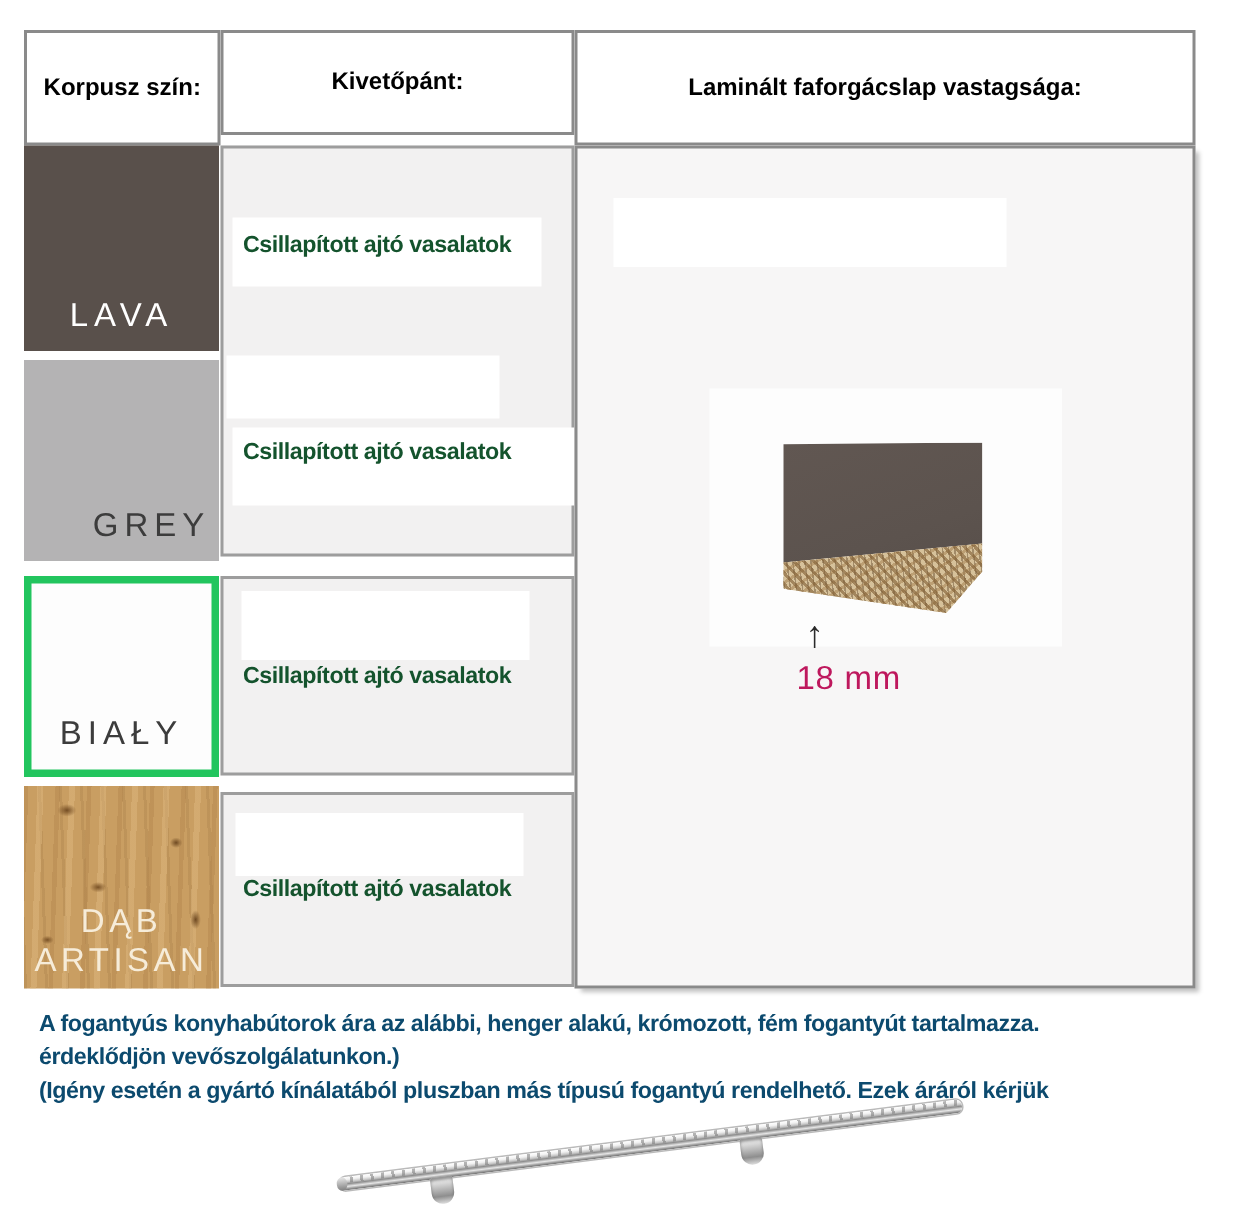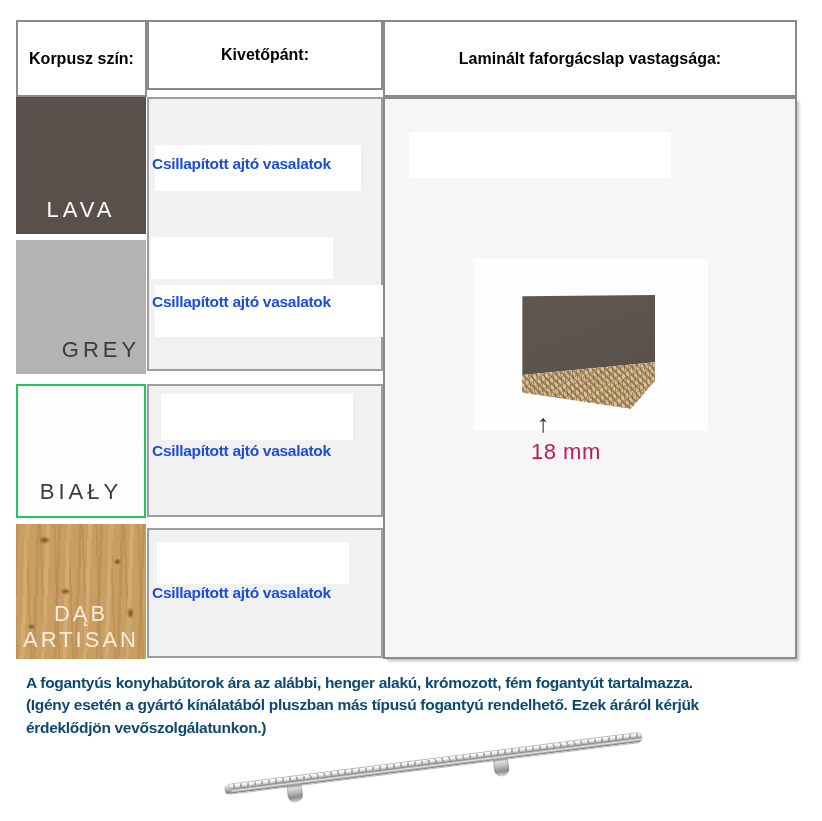--- a/index.html
+++ b/index.html
@@ -18,43 +18,43 @@
   
   .swatch { position:absolute; left:16px; width:130px;
             display:flex; flex-direction:column; justify-content:flex-end;
             align-items:center; }
   .sw-label { font-size:22px; letter-spacing:4px; line-height:1.15;
               text-align:center; padding-bottom:12px; font-weight:400; }
   #sw-lava  { top:97px;  height:137px; background:#59504b; }
   #sw-lava  .sw-label { color:#ffffff; }
   #sw-grey  { top:240px; height:134px; background:#b4b3b4; }
   #sw-grey  .sw-label { color:#3c3c3c;margin-left:40px; }
-  #sw-bialy { top:384px; height:134px; background:#fdfdfd; border:2px solid #22c55e; }
+  #sw-bialy { top:384px; height:134px; background:#fdfdfd; border:5px solid #22c55e; }
   #sw-bialy .sw-label { color:#3c3c3c; }
   #sw-dab   { top:524px; height:135px; background-color:#c99e62;
     background-image:
       radial-gradient(ellipse 9px 6px at 22% 12%, #754e24 0%, rgba(117,78,36,0) 70%),
       radial-gradient(ellipse 6px 5px at 78% 28%, #6f4a22 0%, rgba(111,74,34,0) 70%),
       radial-gradient(ellipse 8px 5px at 38% 50%, #7a5226 0%, rgba(122,82,38,0) 70%),
       radial-gradient(ellipse 5px 9px at 88% 66%, #6f4a22 0%, rgba(111,74,34,0) 70%),
       radial-gradient(ellipse 6px 4px at 12% 76%, #7a5226 0%, rgba(122,82,38,0) 70%),
       repeating-linear-gradient(92deg, rgba(176,130,74,.40) 0 3px, rgba(0,0,0,0) 3px 9px,
         rgba(224,186,130,.45) 9px 13px, rgba(0,0,0,0) 13px 21px),
       repeating-linear-gradient(88deg, rgba(139,100,52,.18) 0 2px, rgba(0,0,0,0) 2px 14px); }
   #sw-dab .sw-label { color:#f6ecd9; letter-spacing:3px; padding:0 2px 7px 2px; }
 
   
   .hinge-cell { position:absolute; left:147px; width:236px;
                 background:#f2f1f1; border:2px solid #9d9d9d; }
   #hingeA { top:97px;  height:274px; }
   #hingeB { top:384px; height:133px; }
   #hingeC { top:528px; height:130px; }
-  .hinge-text { position:absolute; left:3px; width:218px;
+  .hinge-text { position:absolute; left:13px; width:218px;
                 font-weight:bold; font-size:15.5px; letter-spacing:-0.3px;
-                color:#1d4ed8; white-space:nowrap; }
+                color:#14532d; white-space:nowrap; }
   .patch { position:absolute; background:#ffffff; }
 
   
   #thick { left:383px; top:97px; width:414px; height:562px;
            background:#f7f6f6; border:2px solid #8a8a8a;
            box-shadow:3px 3px 3px -1px rgba(0,0,0,0.25); }
   #board-bg   { left:88px;  top:160px; width:235px; height:172px; background:#fdfdfd; }
   #erase-top  { left:24px;  top:33px;  width:262px; height:46px;  background:#ffffff; }
   .board { position:absolute; left:136px; top:196px; width:134px; height:116px; }
   .board-top { position:absolute; inset:0;
@@ -140,21 +140,21 @@
   <div class="board">
     <div class="board-top"></div>
     <div class="board-edge"></div>
   </div>
   <div id="thick-arrow" class="abs">↑</div>
   <div id="thick-val" class="abs">18 mm</div>
 </div>
 
 <div id="note">
   <div class="note-line">A fogantyús konyhabútorok ára az alábbi, henger alakú, krómozott, fém fogantyút tartalmazza.</div>
+  <div class="note-line">érdeklődjön vevőszolgálatunkon.)</div>
   <div class="note-line">(Igény esetén a gyártó kínálatából pluszban más típusú fogantyú rendelhető. Ezek áráról kérjük</div>
-  <div class="note-line">érdeklődjön vevőszolgálatunkon.)</div>
 </div>
 
 <div id="handle">
   <div class="hbar"></div>
   <div id="hfoot1" class="hfoot"></div>
   <div id="hfoot2" class="hfoot"></div>
 </div>
 
 </body></html>

